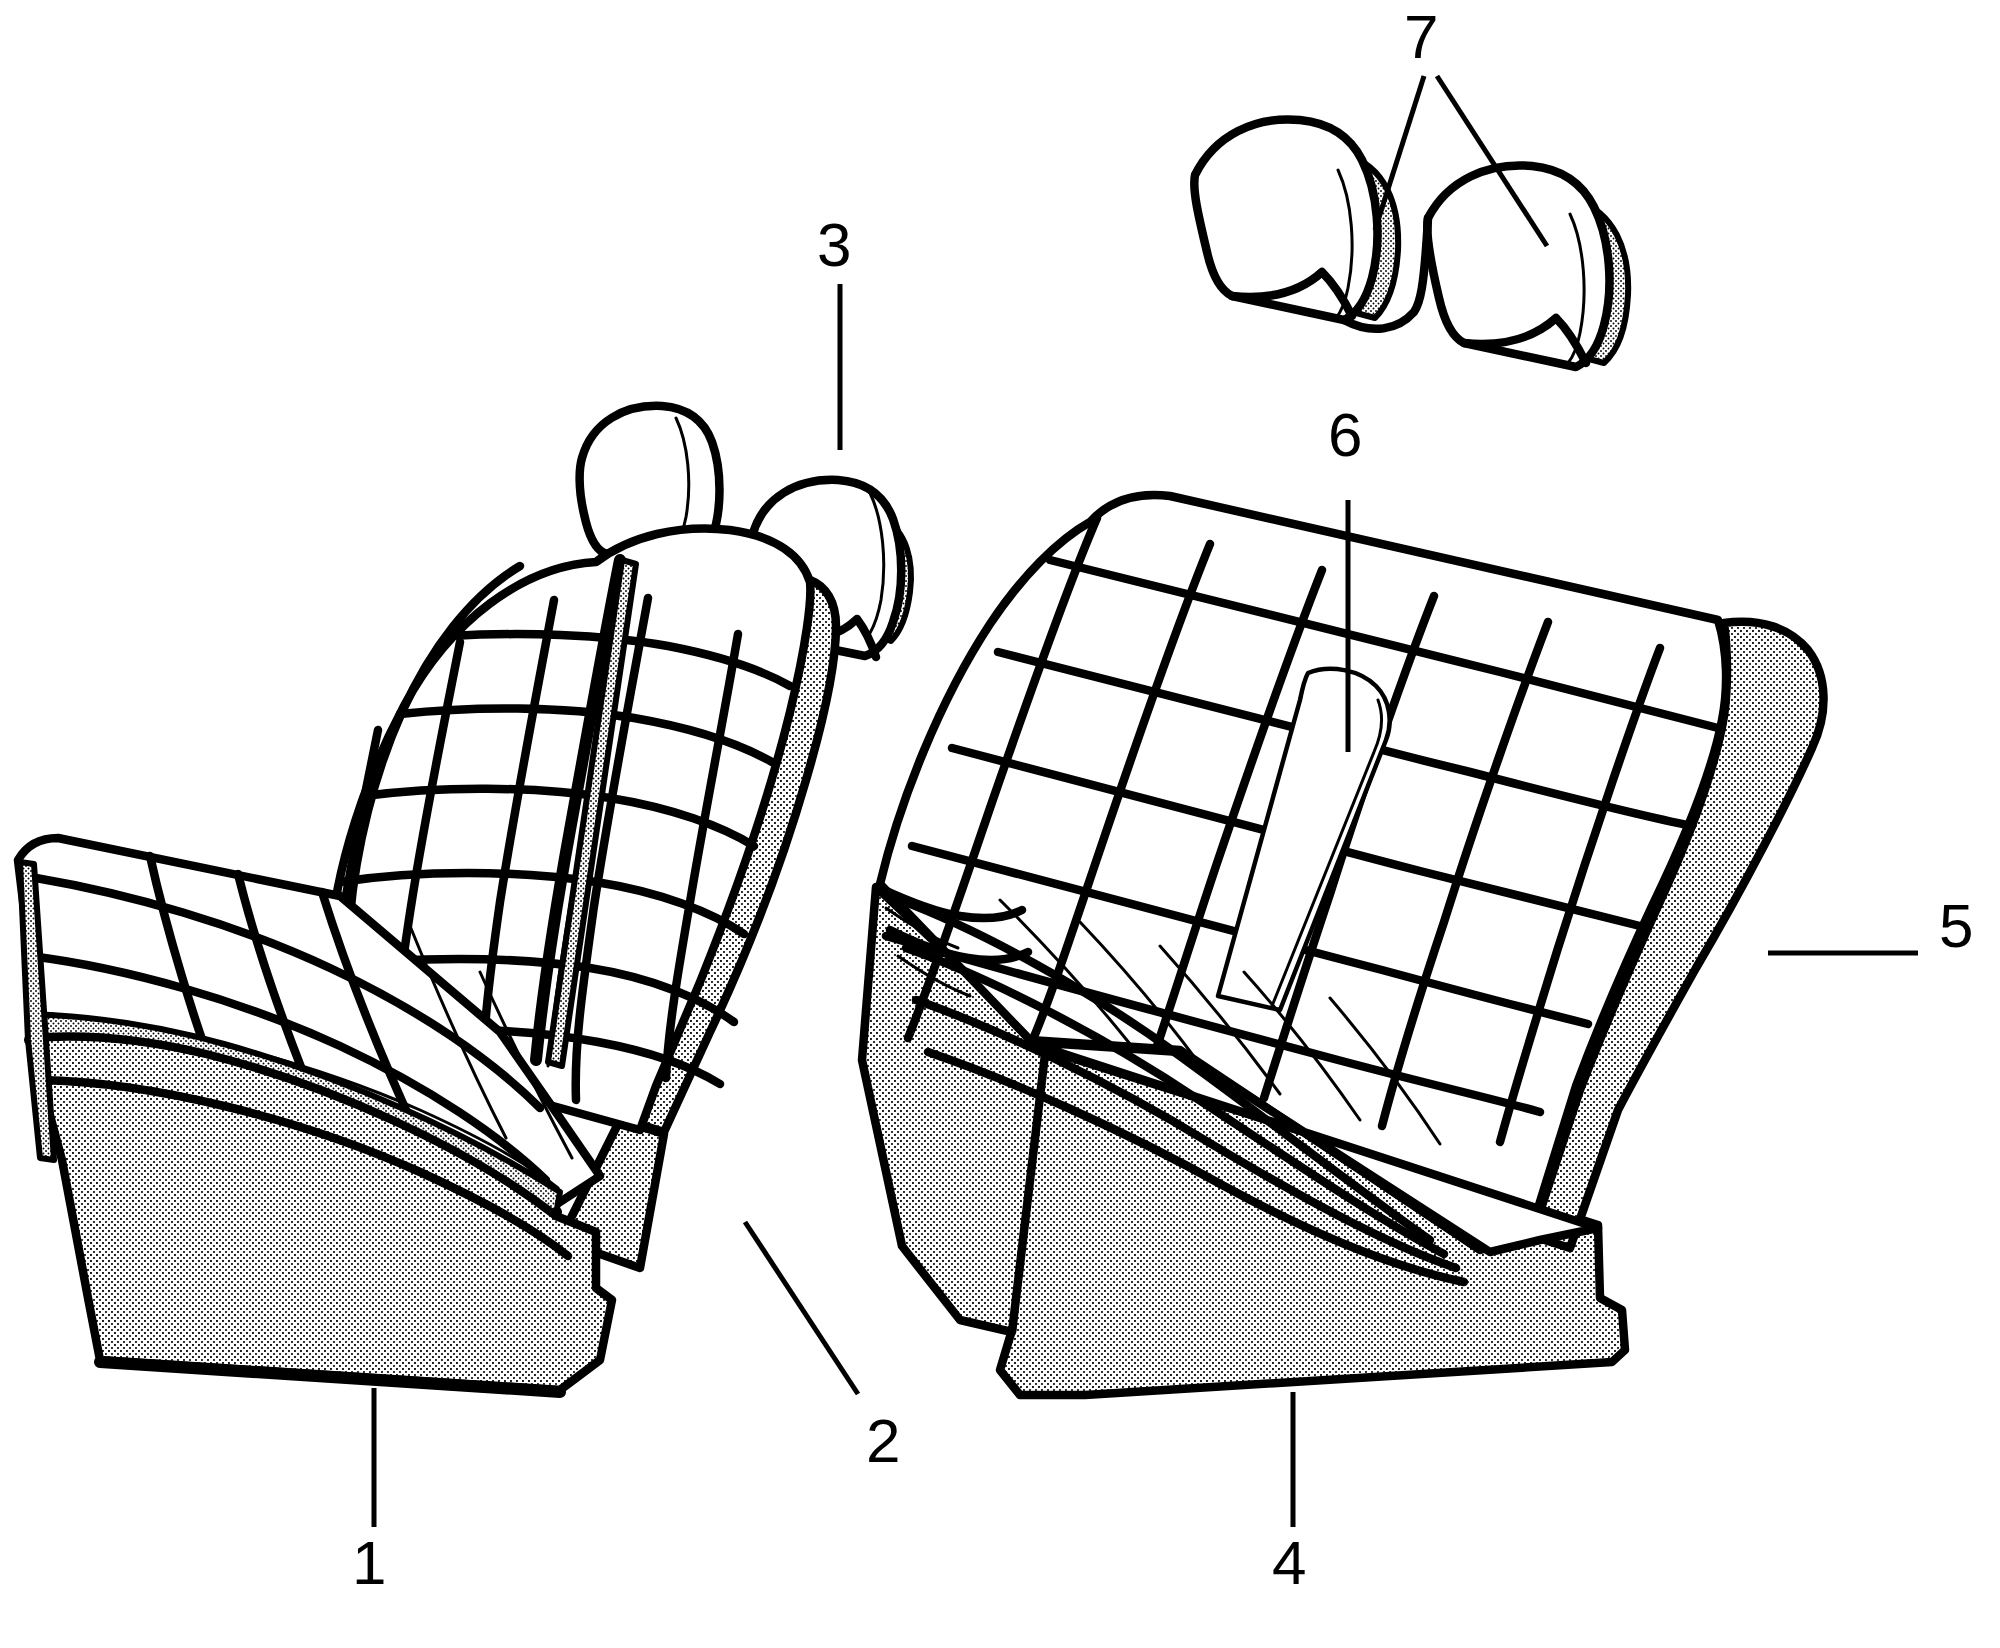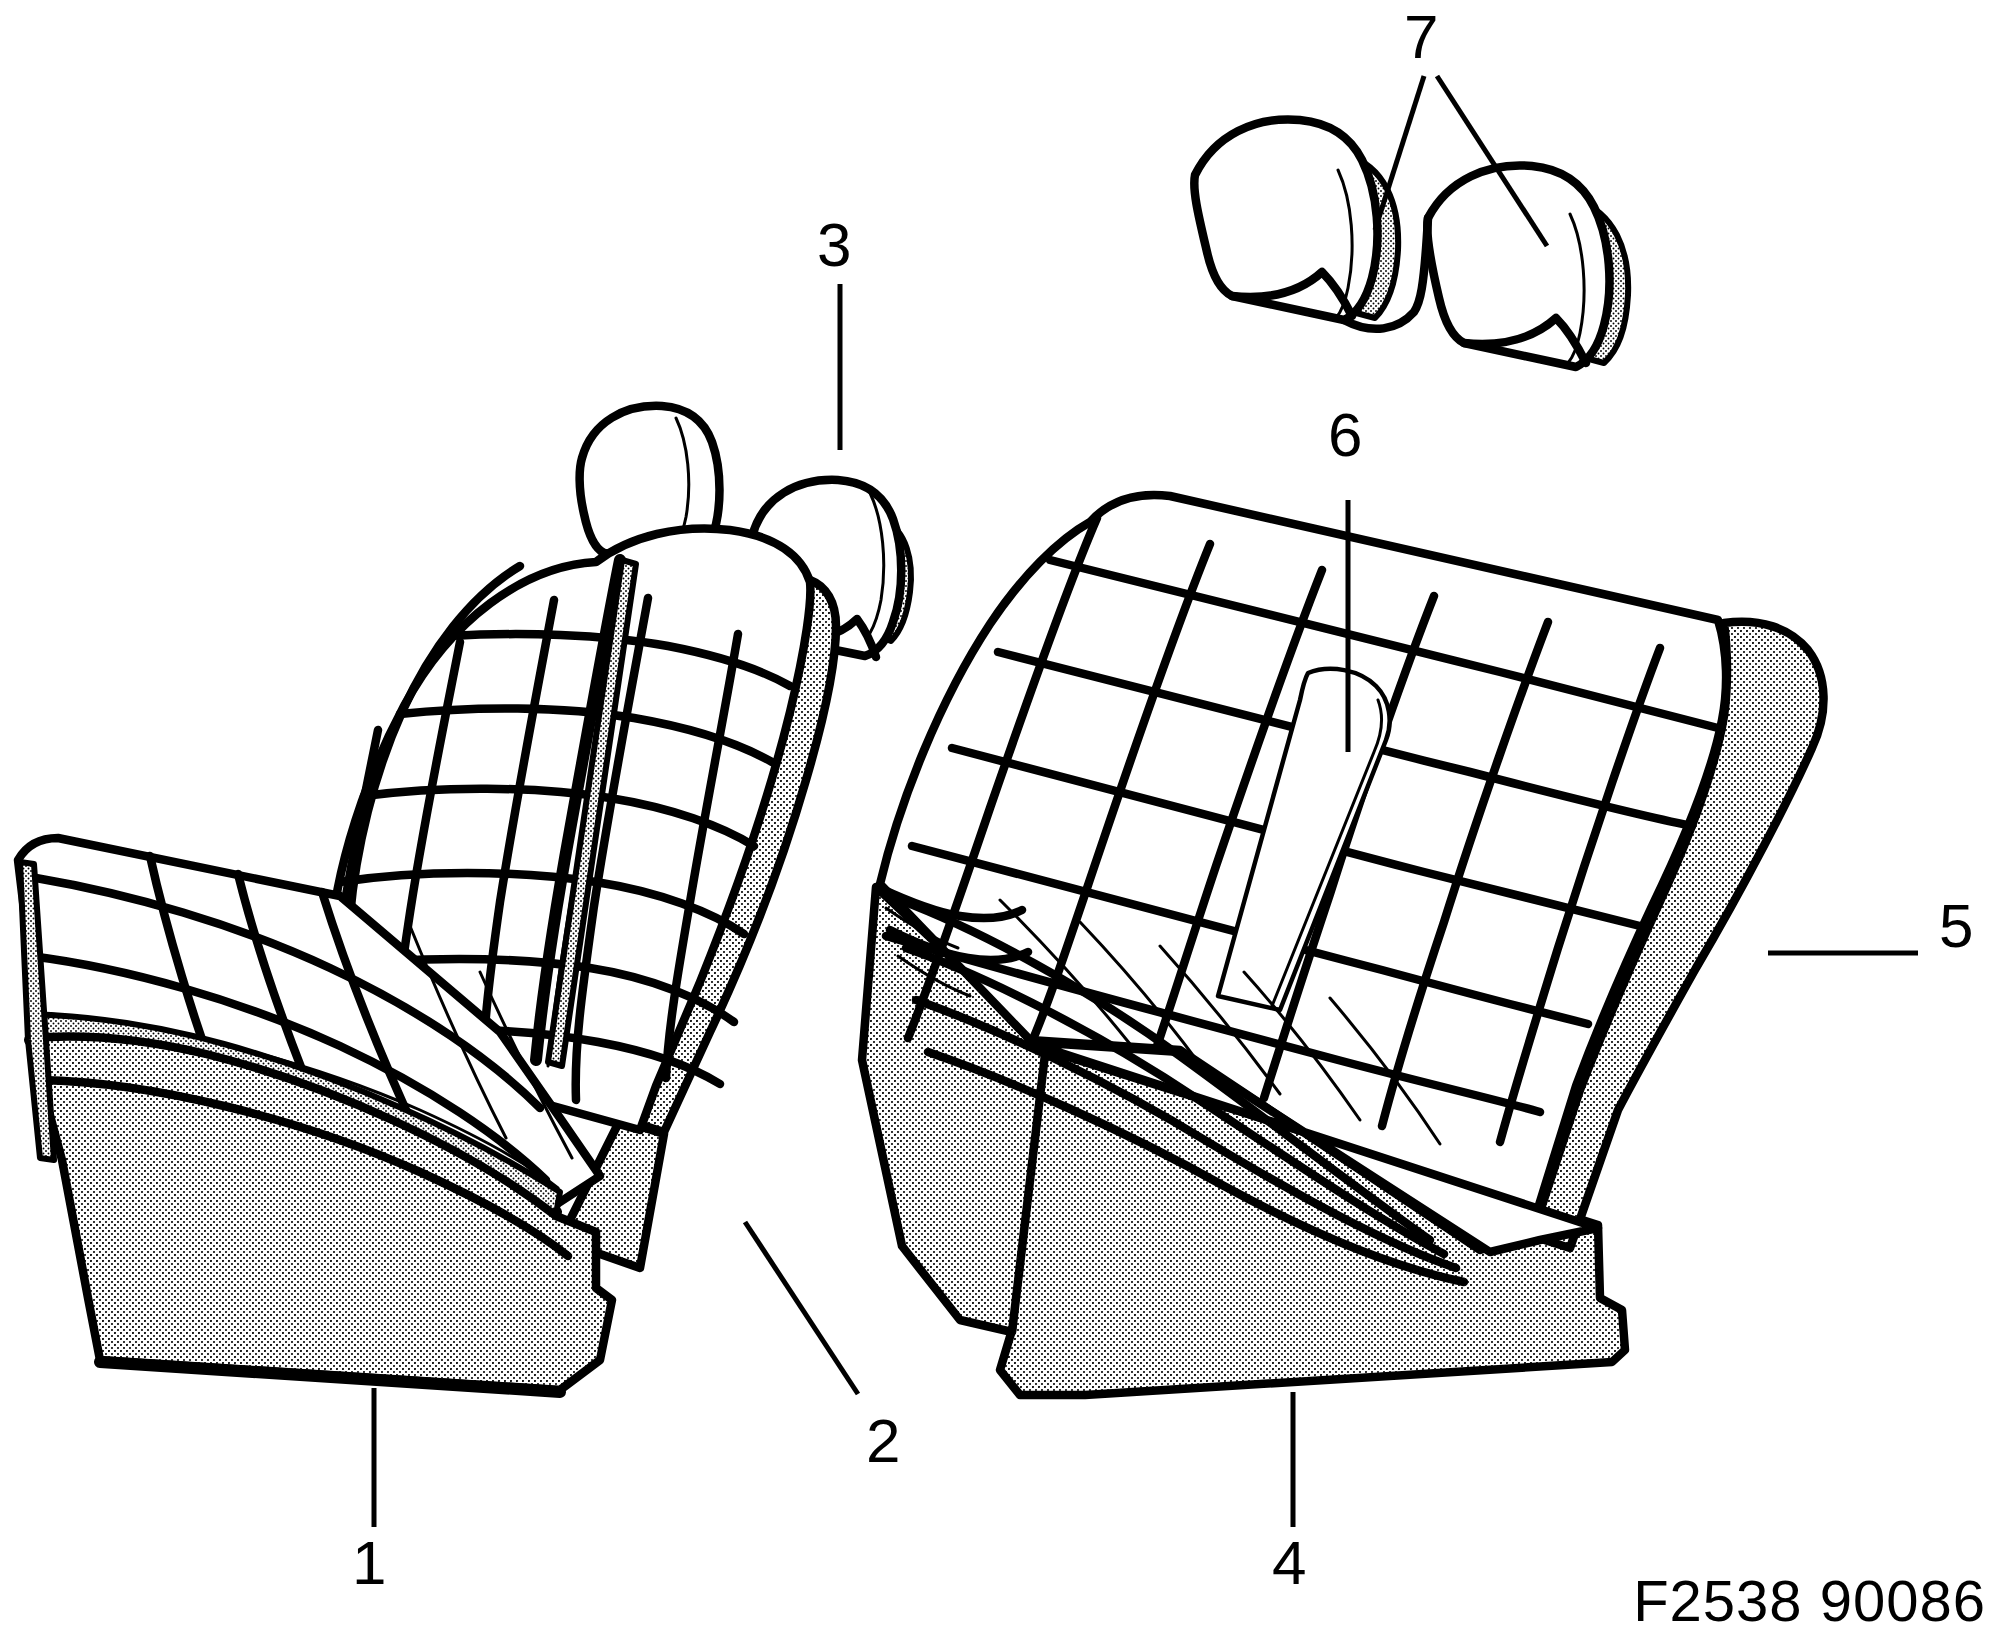--- a/index.html
+++ b/index.html
@@ -368,15 +368,14 @@
   </svg>
 
   <span class="callout-num" style="left:352px; top:1532px;">1</span>
   <span class="callout-num" style="left:866px; top:1410px;">2</span>
   <span class="callout-num" style="left:817px; top:214px;">3</span>
   <span class="callout-num" style="left:1272px; top:1532px;">4</span>
   <span class="callout-num" style="left:1939px; top:895px;">5</span>
   <span class="callout-num" style="left:1328px; top:404px;">6</span>
   <span class="callout-num" style="left:1404px; top:6px;">7</span>
 
-  <div id="fig-code">F2538 90086</div>
 
 </div>
 
 </body></html>

